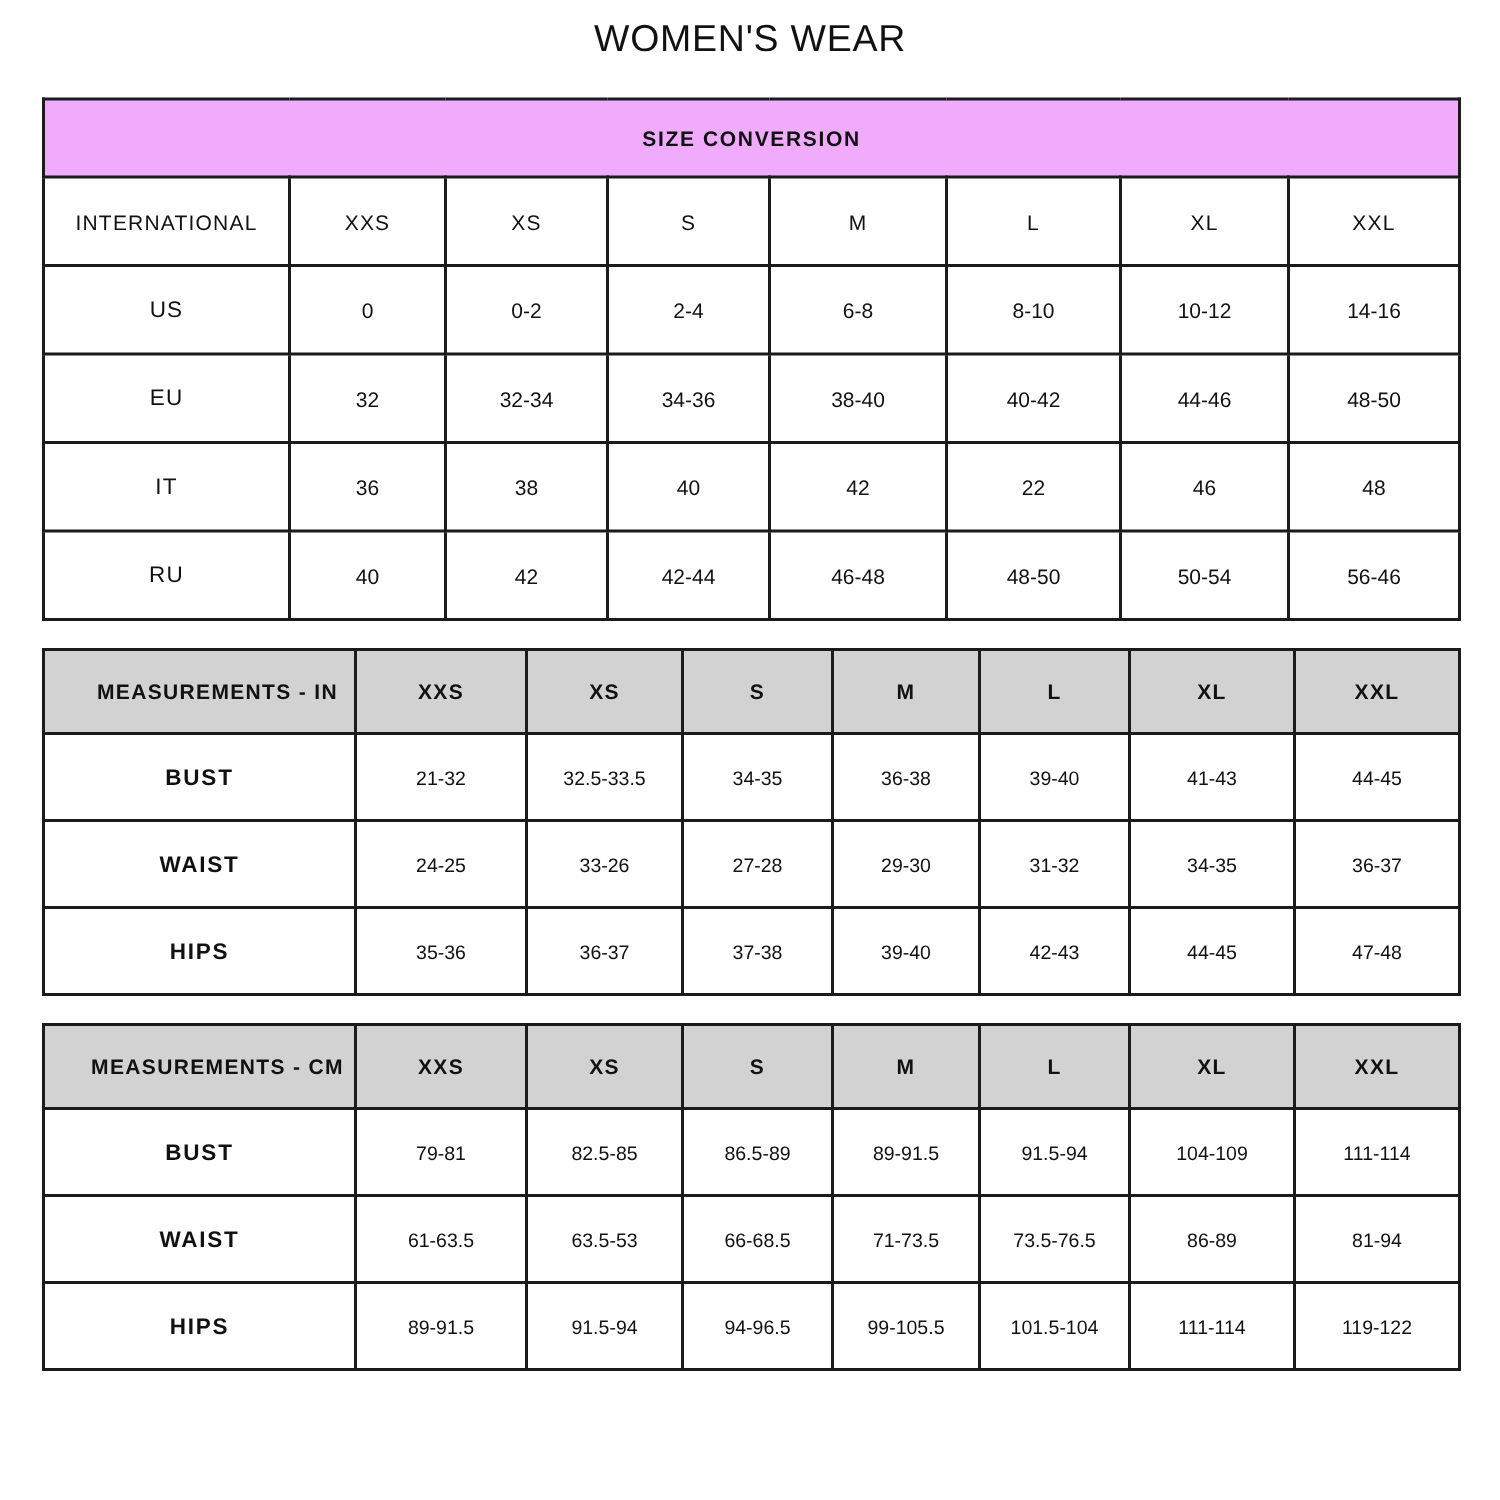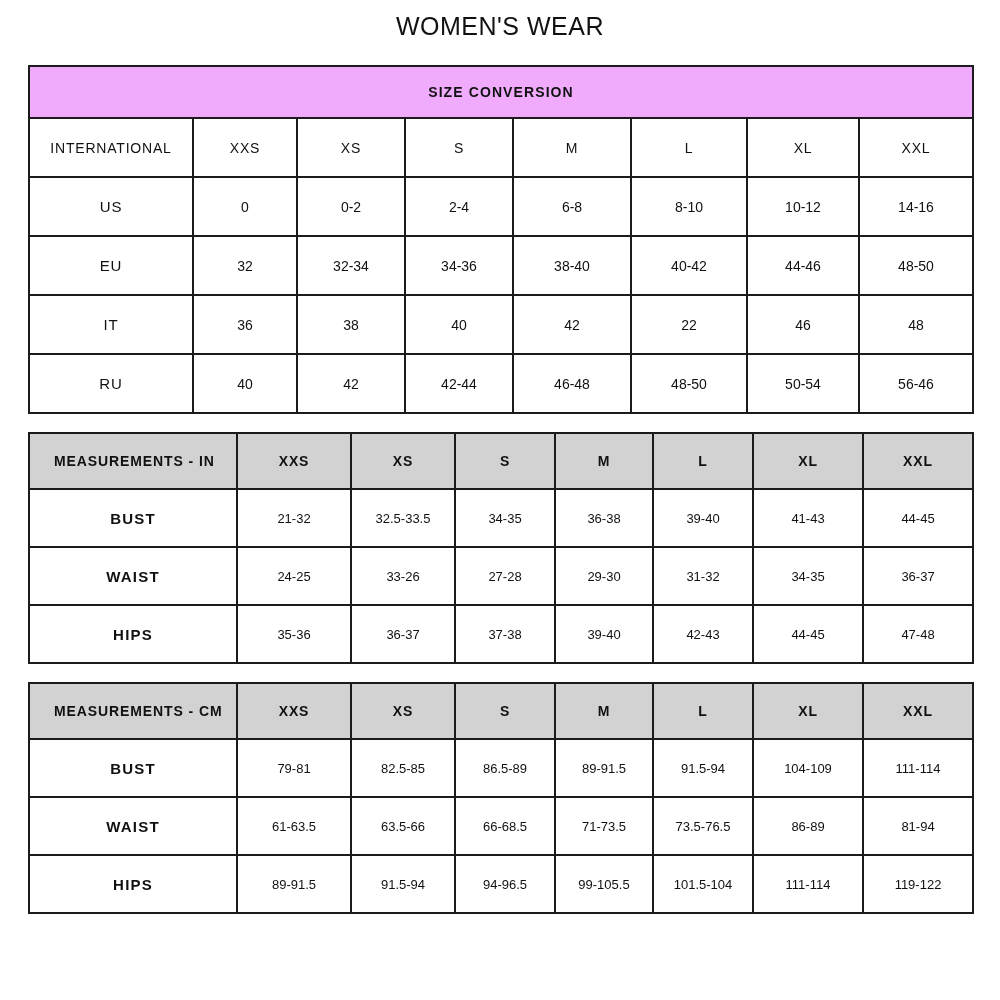--- a/index.html
+++ b/index.html
@@ -72,21 +72,21 @@
     margin-bottom: 18px;
   }
   .meas-table th {
     background: #d2d2d2;
     height: 54px;
     font-size: 14px;
     font-weight: 700;
     letter-spacing: 0.9px;
   }
   .meas-table th.first {
-    text-align: left;
+    text-align: center;
     padding-left: 24px;
   }
   .meas-table td {
     height: 56px;
   }
   .meas-table td.rowlabel {
     font-weight: 700;
     font-size: 15px;
     letter-spacing: 1.2px;
   }
@@ -278,21 +278,21 @@
         <td class="val">82.5-85</td>
         <td class="val">86.5-89</td>
         <td class="val">89-91.5</td>
         <td class="val">91.5-94</td>
         <td class="val">104-109</td>
         <td class="val">111-114</td>
       </tr>
       <tr>
         <td class="rowlabel">WAIST</td>
         <td class="val">61-63.5</td>
-        <td class="val">63.5-66</td>
+        <td class="val">63.5-53</td>
         <td class="val">66-68.5</td>
         <td class="val">71-73.5</td>
         <td class="val">73.5-76.5</td>
         <td class="val">86-89</td>
         <td class="val">81-94</td>
       </tr>
       <tr>
         <td class="rowlabel">HIPS</td>
         <td class="val">89-91.5</td>
         <td class="val">91.5-94</td>

